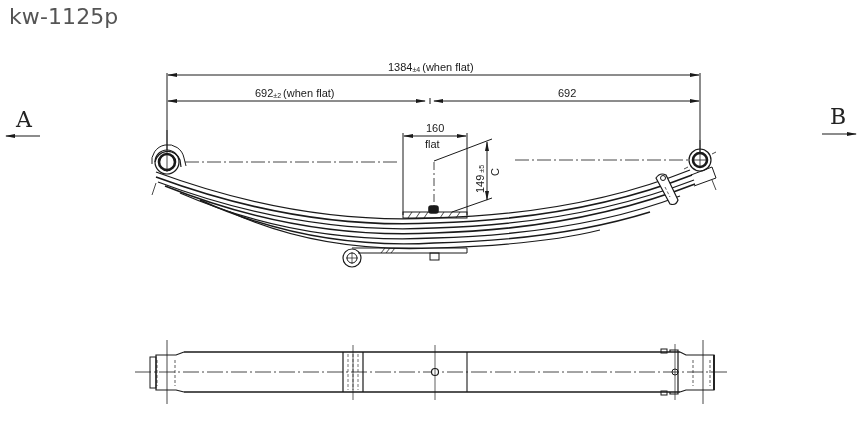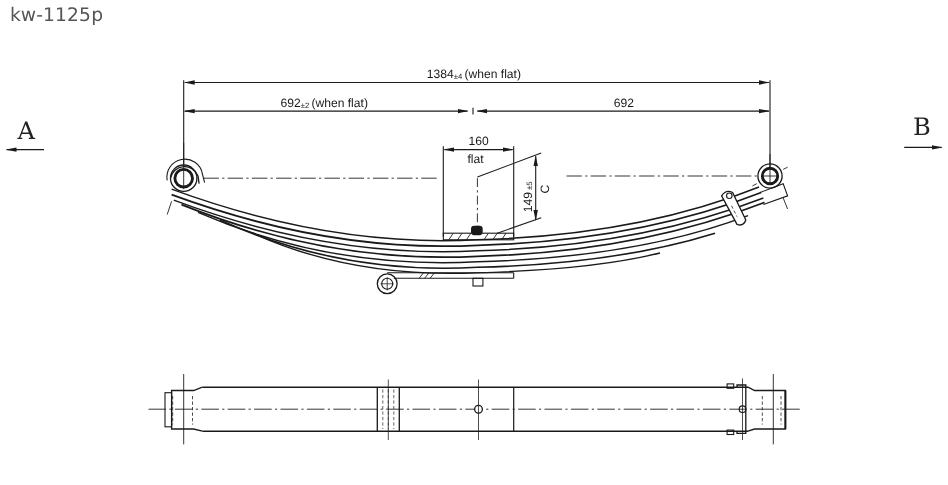--- a/index.html
+++ b/index.html
@@ -12,21 +12,21 @@
       height: 441px;
       position: relative;
       overflow: hidden;
       font-family: "Liberation Sans", sans-serif;
     }
     .part-code {
       position: absolute;
       left: 9px;
       top: 4px;
       font-family: "DejaVu Sans", sans-serif;
-      font-size: 17px;
+      font-size: 22px;
       color: #555555;
       letter-spacing: 0.1px;
     }
     .drawing {
       position: absolute;
       left: 0;
       top: 0;
       width: 862px;
       height: 441px;
     }

